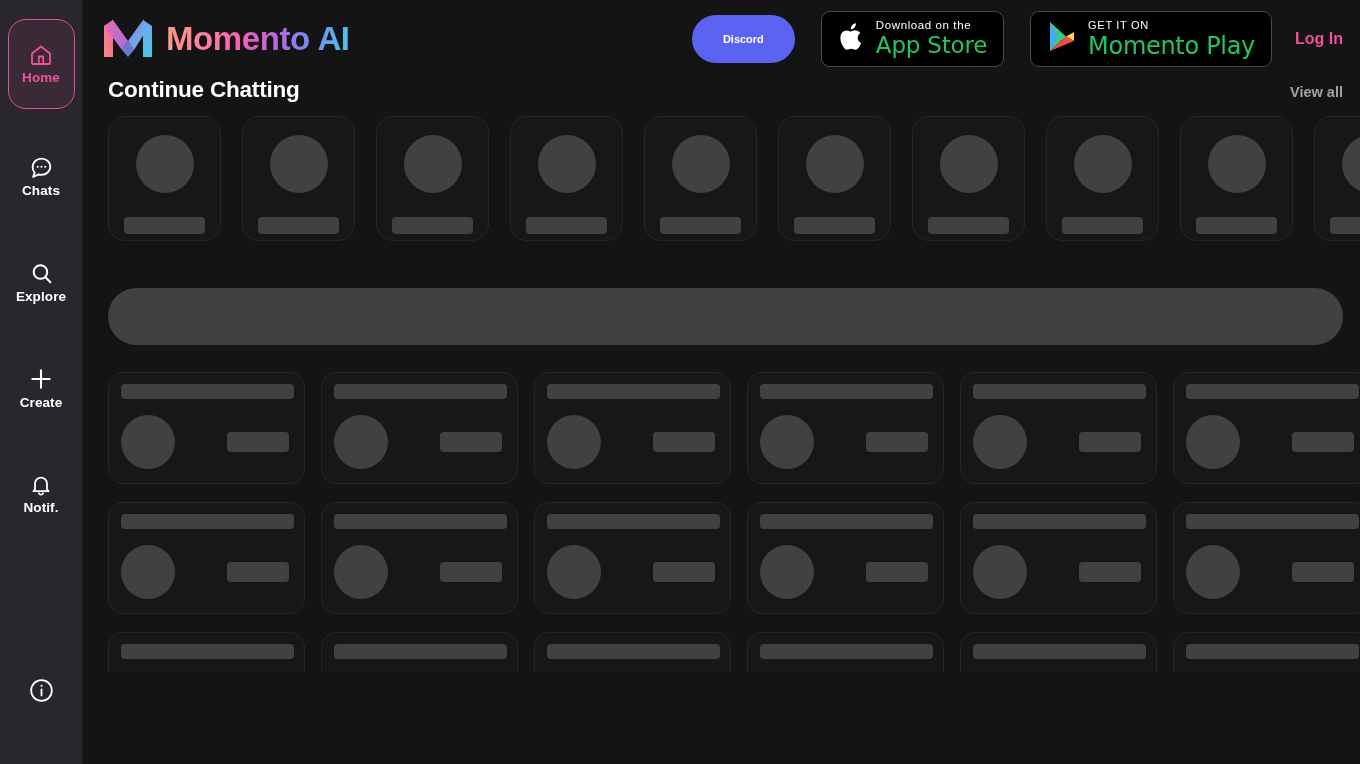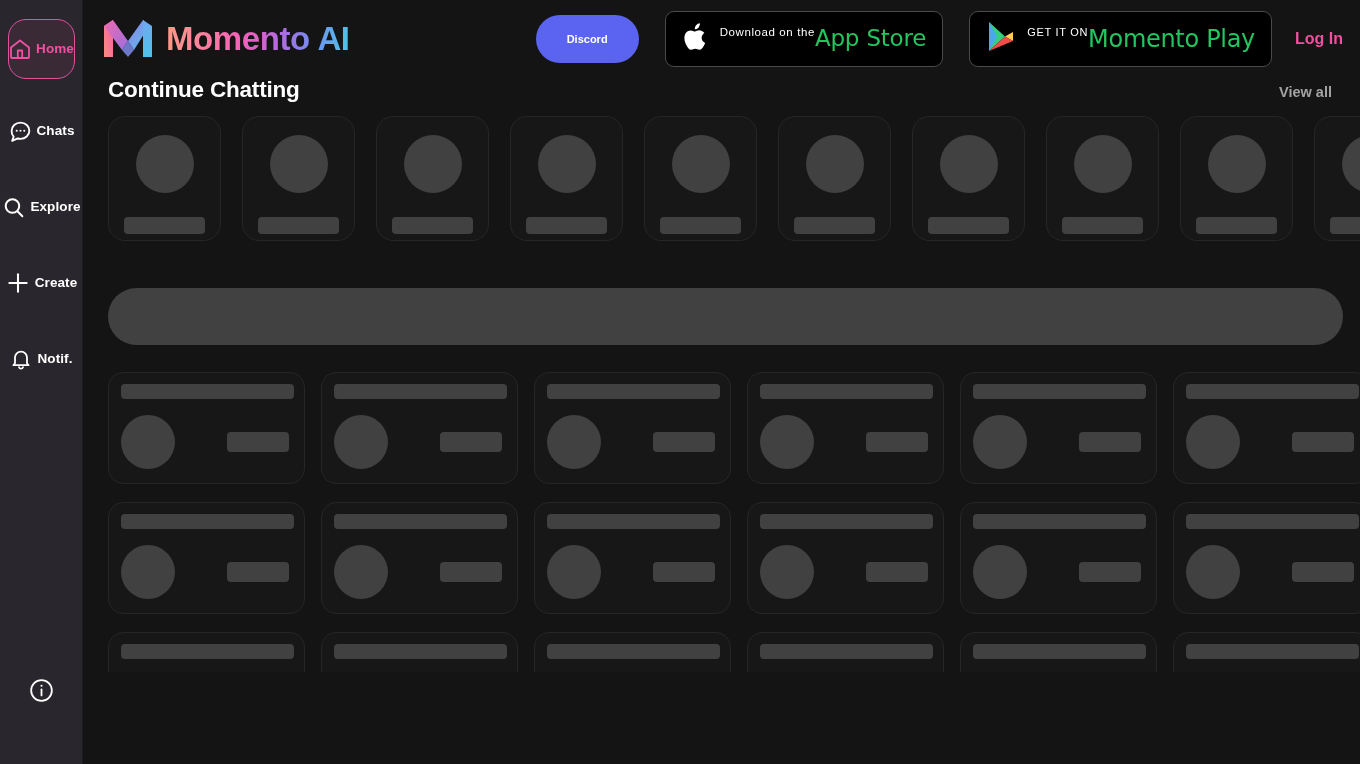--- a/index.html
+++ b/index.html
@@ -14,23 +14,23 @@
   
   .sidebar {
     width: 83px; height: 764px;
     background: #29272d;
     flex: 0 0 83px;
     position: relative;
     border-right: 1px solid #1d1b20;
   }
   .nav-list { padding-top: 19px; }
   .nav-item {
-    width: 67px; height: 60px;
+    width: 67px; height: 90px;
     margin: 0 auto 16px auto;
-    display: flex; flex-direction: row;
+    display: flex; flex-direction: column;
     align-items: center; justify-content: center;
     gap: 4px;
     border-radius: 18px;
     cursor: pointer;
     color: #ffffff;
   }
   .nav-item.active {
     border: 1px solid #e0529f;
     background: rgba(224,82,159,0.09);
     color: #f0509f;
@@ -102,21 +102,21 @@
     height: 56px;
     border: 1px solid #4a4a4a;
     border-radius: 9px;
     background: #000;
     display: flex;
     align-items: center;
     gap: 11px;
     padding: 0 16px;
     cursor: pointer;
   }
-  .badge-txt { display: flex; flex-direction: row; line-height: 1; }
+  .badge-txt { display: flex; flex-direction: column; line-height: 1; }
   .badge-top {
     color: #fff; font-size: 11.5px; letter-spacing: .6px;
     margin-bottom: 3px;
   }
   .badge-top.caps { font-size: 11px; letter-spacing: .7px; }
   .badge-bottom {
     color: #22c55e; font-size: 23px; letter-spacing: -0.2px;
     font-family: "DejaVu Sans", sans-serif;
   }
   .badge-bottom.play { font-size: 24px; letter-spacing: -0.3px; }
@@ -126,21 +126,21 @@
     font-weight: bold;
     cursor: pointer;
     margin-left: -3px;
   }
 
   
   .content { padding: 0 0 0 25px; }
   .section-head {
     display: flex;
     align-items: baseline;
-    padding-right: 28px;
+    padding-right: 17px;
     margin-bottom: 13px;
   }
   .section-title {
     color: #fff;
     font-size: 22.5px;
     font-weight: bold;
     letter-spacing: -0.2px;
   }
   .view-all {
     margin-left: auto;

